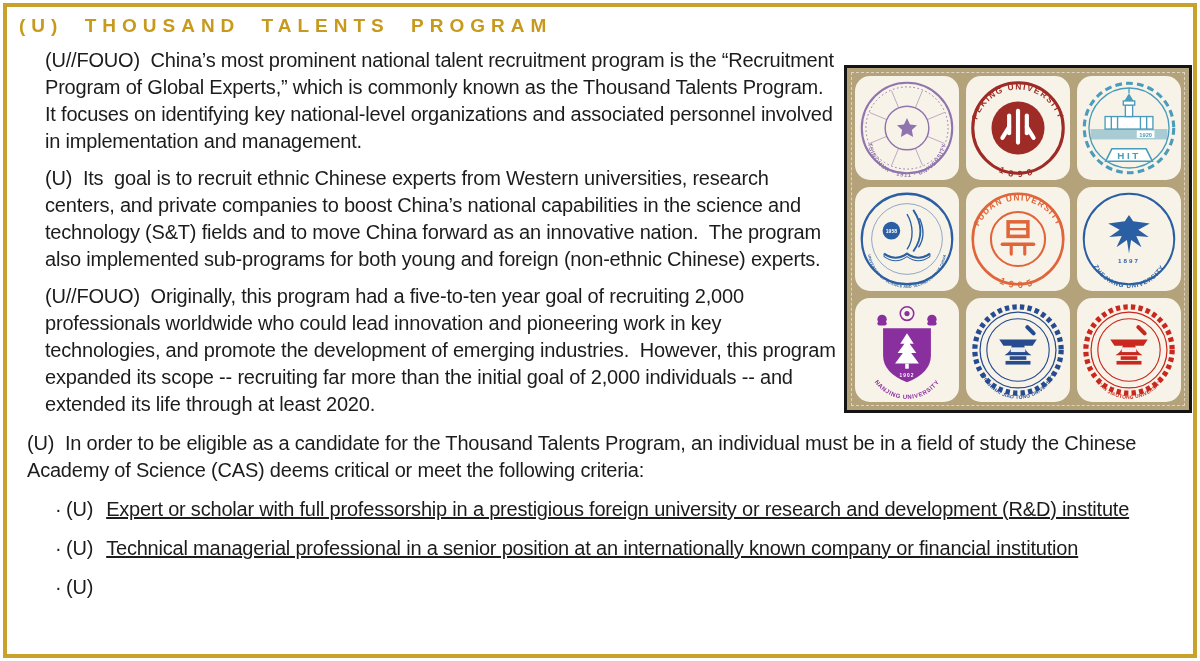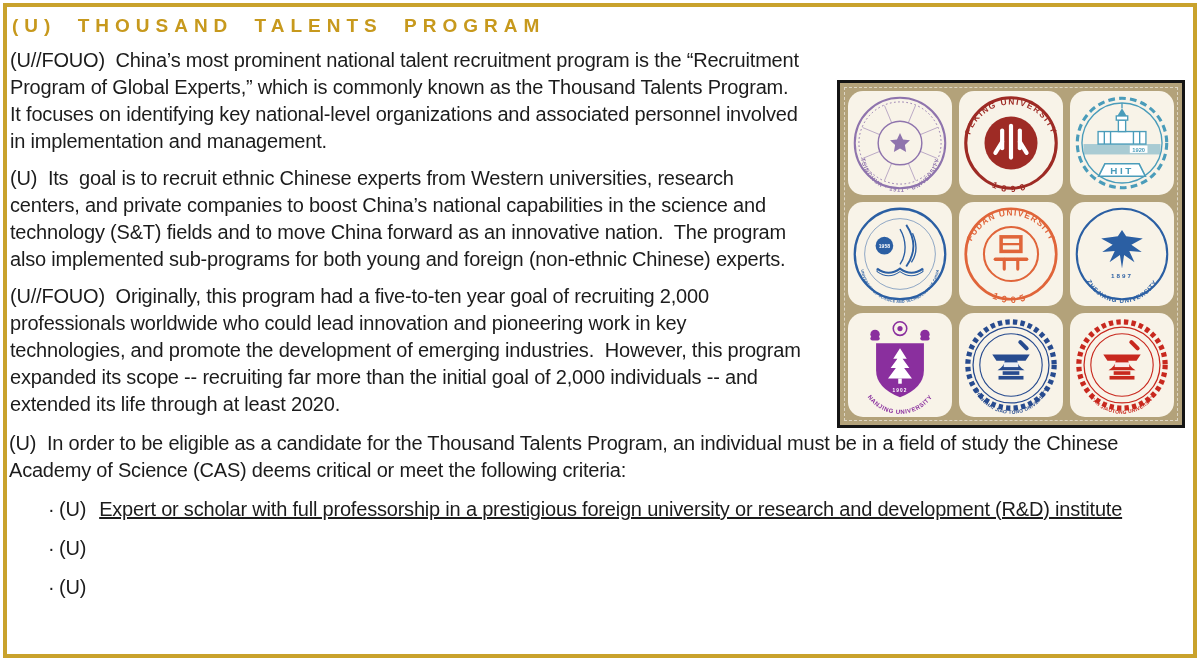--- a/index.html
+++ b/index.html
@@ -4,27 +4,27 @@
 <style>
   * { margin:0; padding:0; box-sizing:border-box; }
   :root{
     --gold:#c9a22c; --title:#c7991d; --ink:#1c1c1c;
     --mat:#b3a27a; --tile:#f8f3e8; --panel-border:#141414;
   }
   html,body{ width:1200px; height:661px; background:#fff; }
   body{ font-family:"Liberation Sans", sans-serif; color:var(--ink); position:relative; }
   .page{
     position:absolute; inset:3px; border:4px solid var(--gold);
-    background:#fff; padding:5px 8px 0 2px; overflow:hidden;
+    background:#fff; padding:5px 8px 0 9px; overflow:hidden;
   }
   h1{
     font-size:19px; font-weight:bold; color:var(--title);
     letter-spacing:6px; word-spacing:10px; margin:3px 0 10px 3px;
   }
-  .main{ display:flex; align-items:flex-end; }
+  .main{ display:flex; align-items:center;margin-left:28px; }
   .textcol{ width:800px; flex:none; padding-right:8px; }
   p{
     font-size:20px; line-height:27px; letter-spacing:-0.2px;
     white-space:pre-wrap; margin:0 0 10px 1px;
   }
   .panel{
     flex:none; width:348px; height:348px; margin-left:auto; margin-top:2px;
     background:var(--mat); border:3px solid var(--panel-border);
     padding:8px; position:relative;
   }
@@ -33,21 +33,21 @@
     border:1.5px dashed rgba(255,255,255,0.55);
   }
   .grid{
     display:grid; height:100%;
     grid-template-columns:repeat(3,1fr); grid-template-rows:repeat(3,1fr);
     gap:7px;
   }
   .tile{ background:var(--tile); border-radius:15px; overflow:hidden; }
   .tile svg{ width:100%; height:100%; display:block; }
   .tile text{ font-family:"Liberation Sans", sans-serif; }
-  .full{ margin:2px 0 12px 0; }
+  .full{ margin:2px 0 12px 11px; }
   .bullets{ padding-left:39px; display:flex; flex-direction:column; gap:12px; }
   .bullet{ display:flex; font-size:20px; line-height:27px; letter-spacing:-0.2px; }
   .marker{ width:11px; flex:none; }
   .tag{ flex:none; margin-right:13px; }
   .btext{ max-width:1048px; white-space:pre-wrap;text-decoration:underline; }
 </style>
 </head>
 <body>
 
 <div class="page">
@@ -236,19 +236,20 @@
 
   <div class="bullets">
     <div class="bullet">
       <span class="marker">·</span>
       <span class="tag">(U)</span>
       <span class="btext">Expert or scholar with full professorship in a prestigious foreign university or research and development (R&amp;D) institute</span>
     </div>
     <div class="bullet">
       <span class="marker">·</span>
       <span class="tag">(U)</span>
+      <span class="btext">Technical managerial professional in a senior position at an internationally known company or financial institution</span>
     </div>
     <div class="bullet">
       <span class="marker">·</span>
       <span class="tag">(U)</span>
     </div>
   </div>
 </div>
 
 </body></html>

